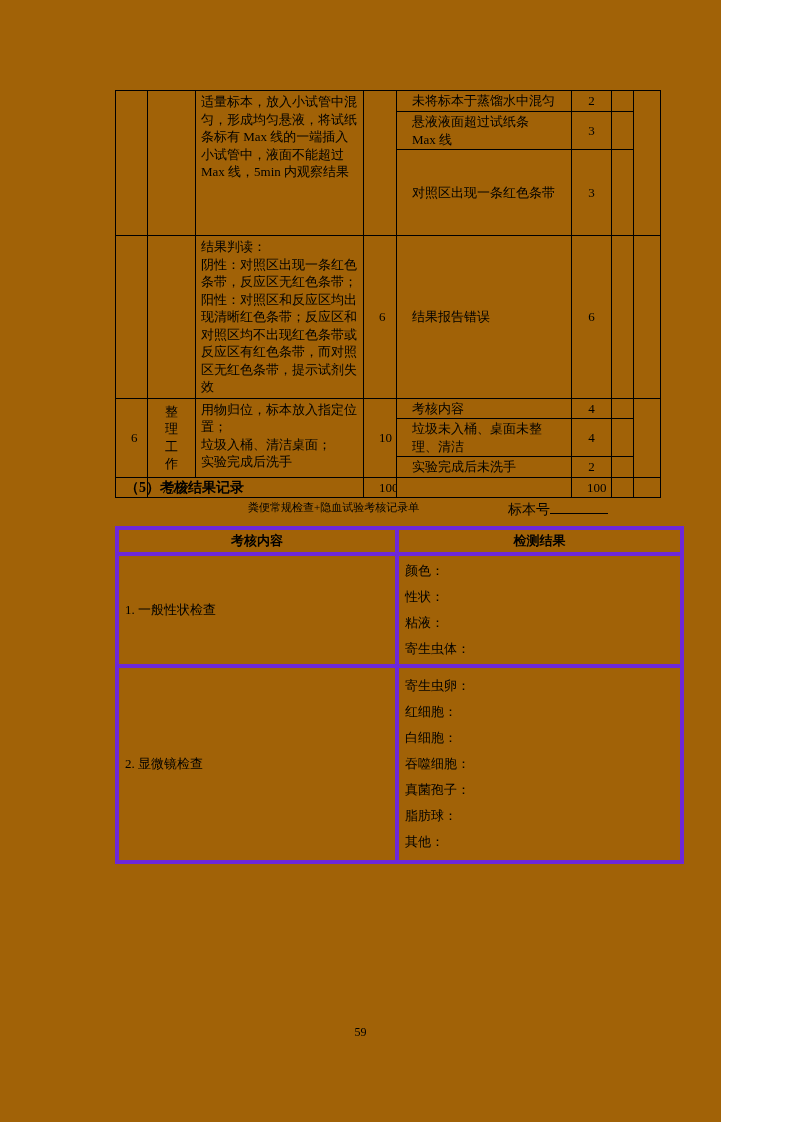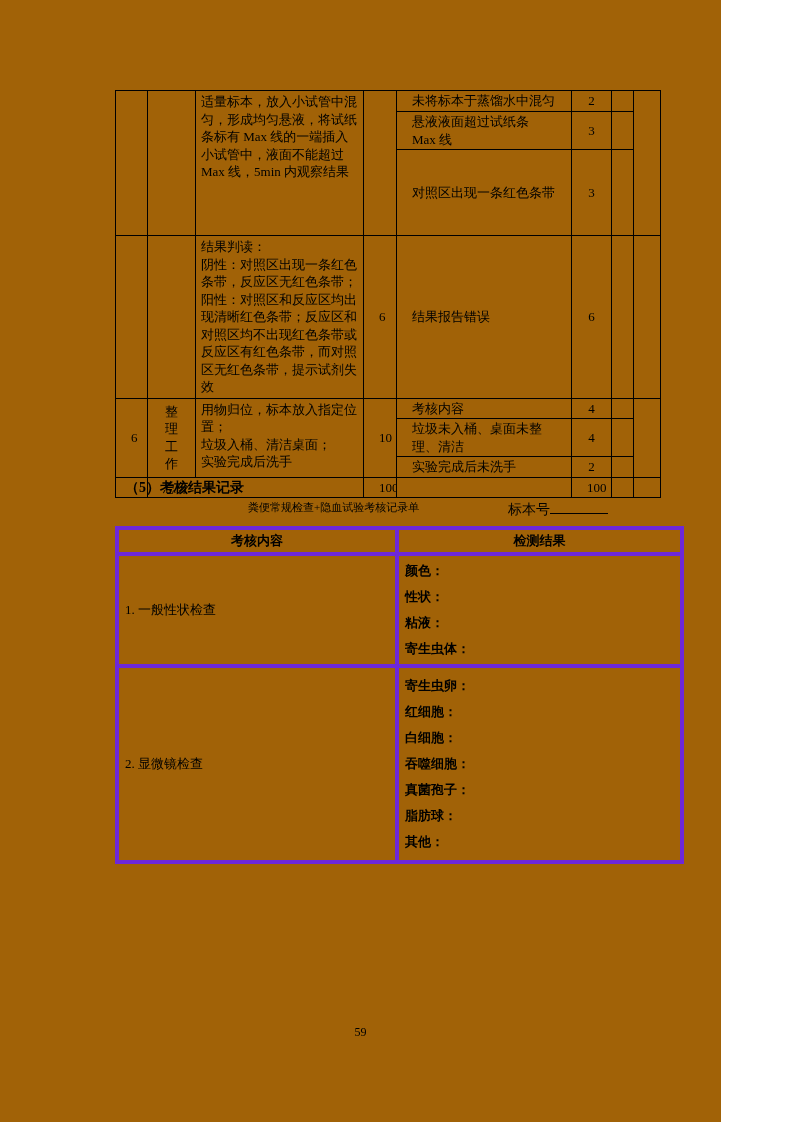--- a/index.html
+++ b/index.html
@@ -48,21 +48,21 @@
   .record-table { position:absolute; left:115px; top:526px; width:565px; }
   .record-table td {
     border:4px solid #6d28d9;
     padding:2px 6px;
     vertical-align:middle;
     font-size:13px;
     overflow:hidden;
   }
   .record-table td.hdr { text-align:center; font-weight:bold; height:21px; }
   .record-table td.content-cell { vertical-align:middle; }
-  .result-line { line-height:26px;font-weight:bold; }
+  .result-line { line-height:26px; }
 
   .note { position:absolute; left:115px; top:914px; font-size:13px; }
   .page-number { position:absolute; left:0; right:0; top:1025px; text-align:center; font-size:12px; }
 </style>
 </head>
 <body>
 
 <div class="page">
 
   <table class="scoring-table">

